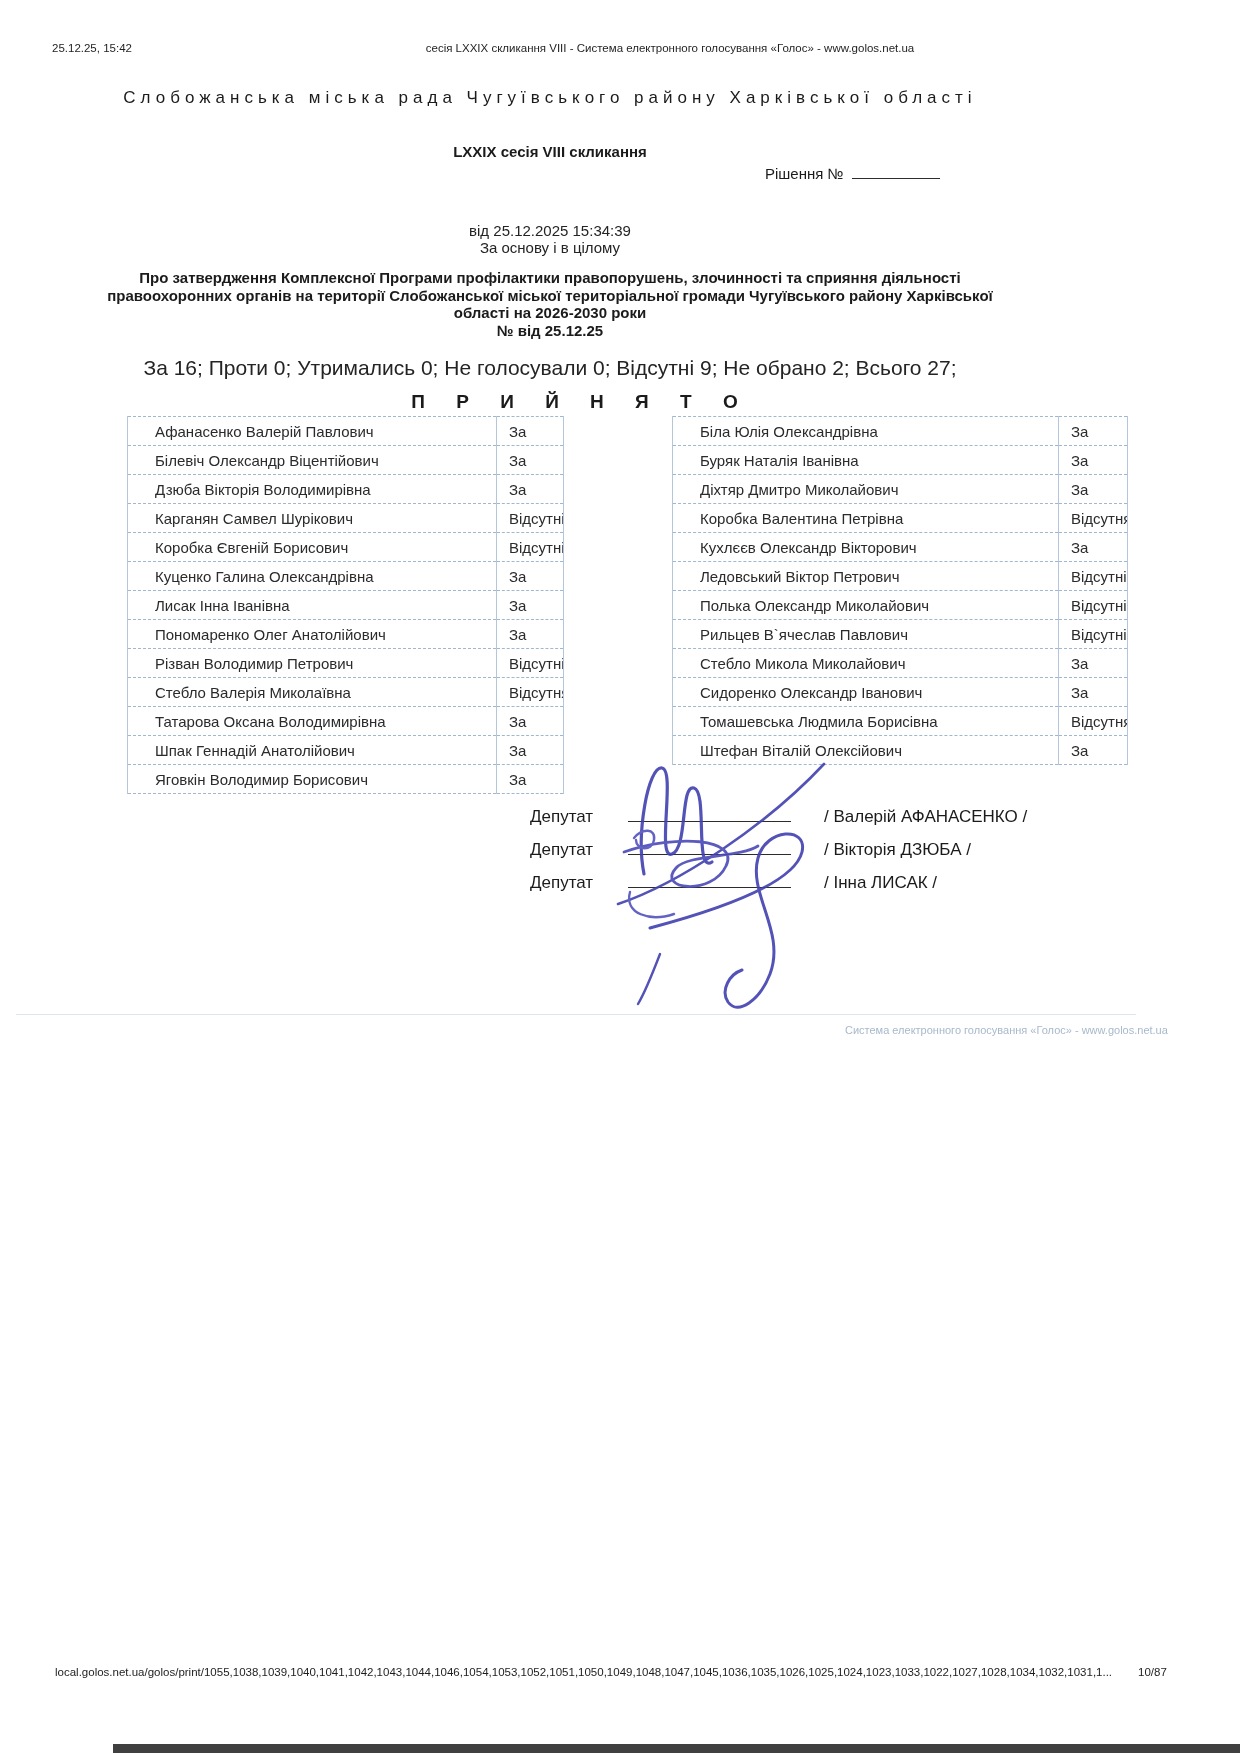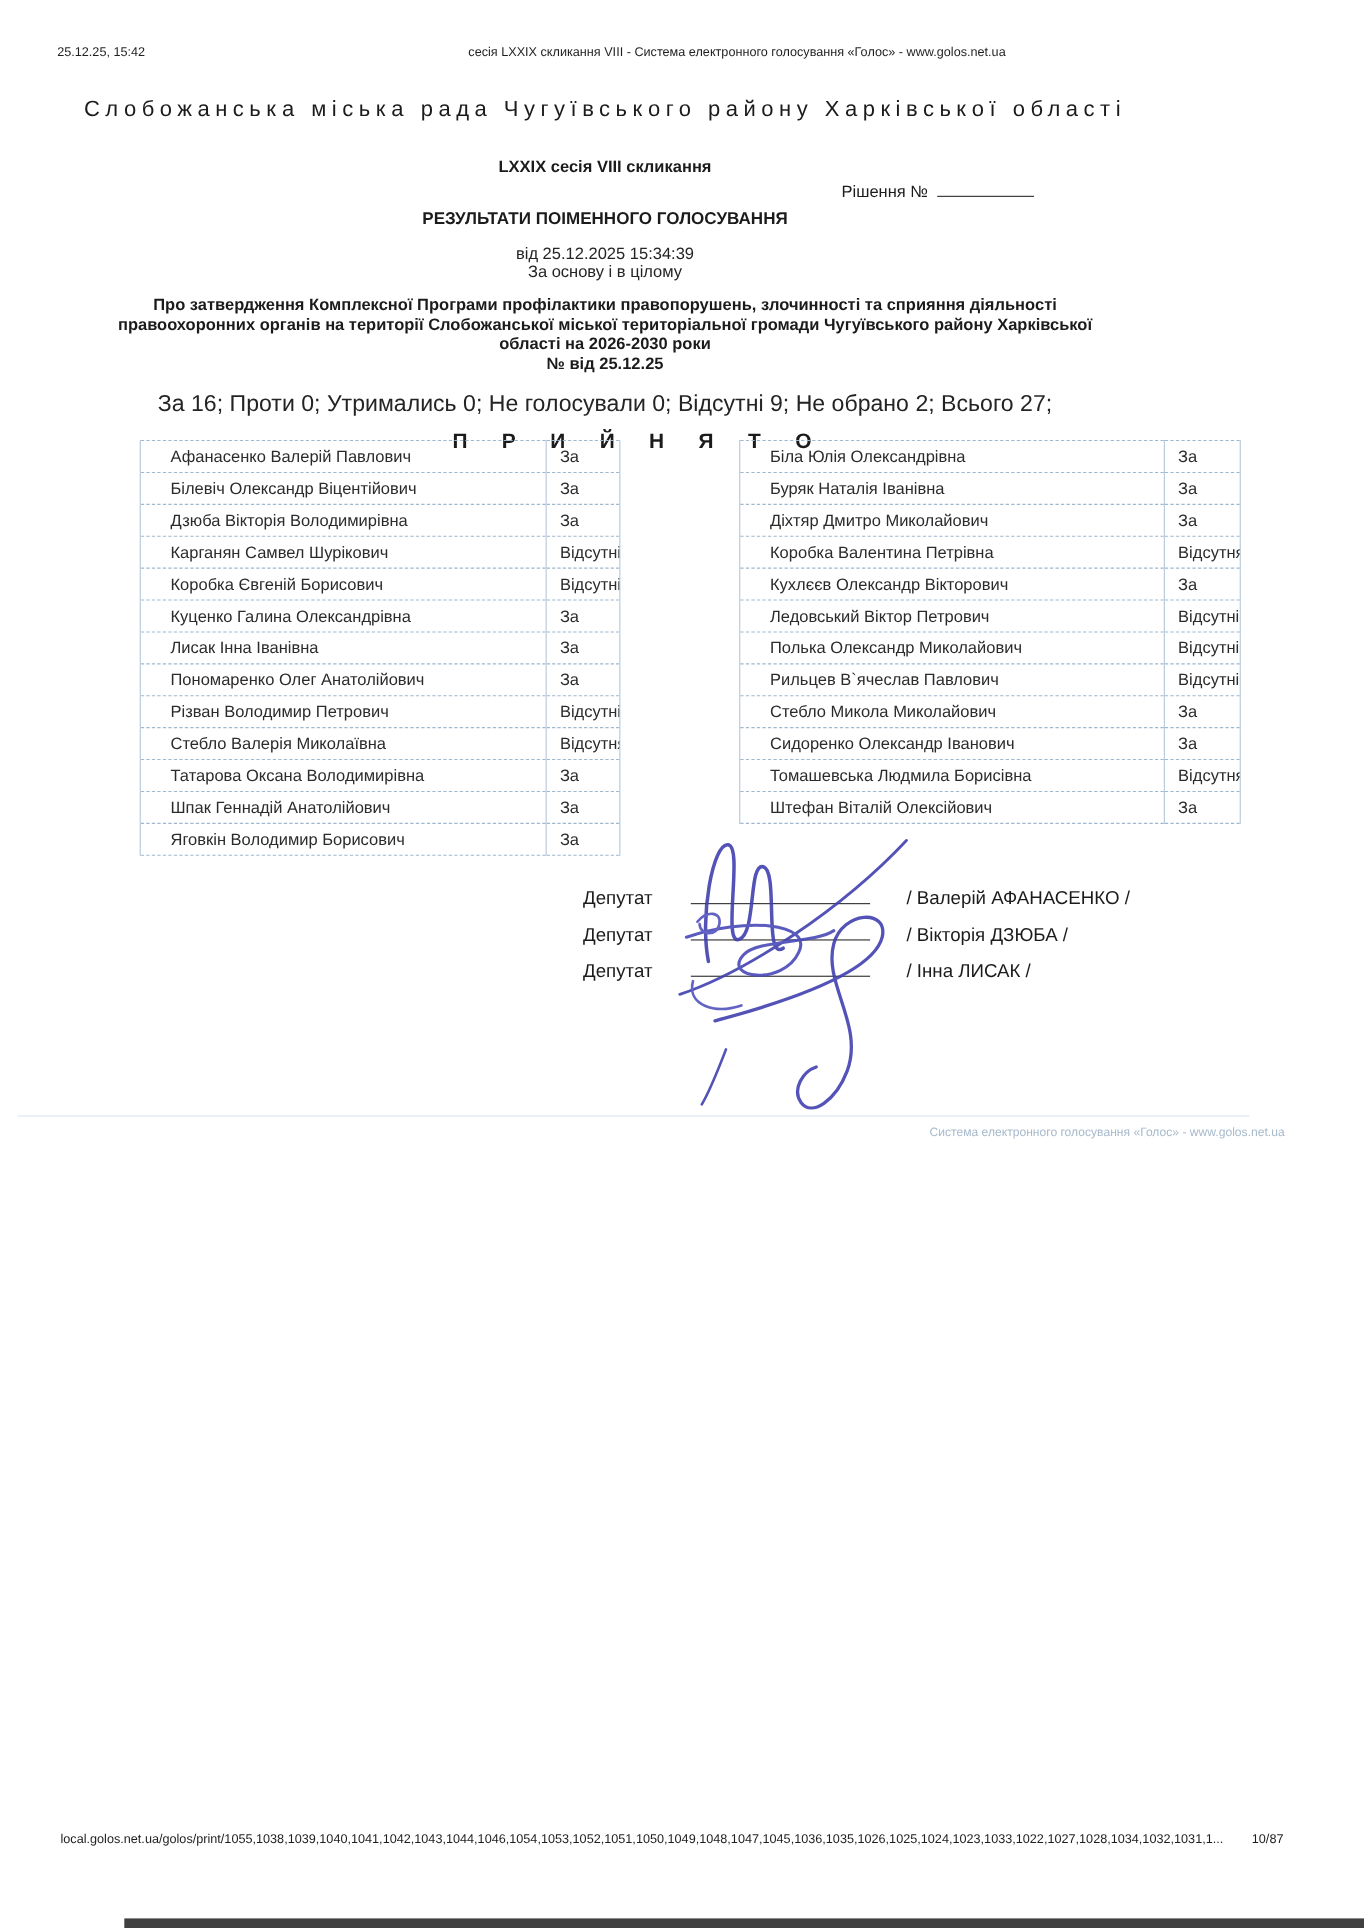--- a/index.html
+++ b/index.html
@@ -19,32 +19,32 @@
     background:#ffffff;
     font-family:"Liberation Sans","DejaVu Sans",sans-serif;
     color:var(--text);
     overflow:hidden;
   }
   .abs{position:absolute;}
   .centered{position:absolute;left:0;width:1100px;text-align:center;}
   .small{font-size:11.5px;color:#1f1f1f;}
   .hdr-datetime{left:52px;top:42px;}
   .hdr-title{left:670px;top:42px;transform:translateX(-50%);white-space:nowrap;}
-  .council-title{top:88px;font-size:20px;letter-spacing:5px;color:var(--text-strong);}
+  .council-title{top:88px;font-size:17px;letter-spacing:5px;color:var(--text-strong);}
   .session-title{top:143px;font-size:15px;font-weight:bold;color:var(--text-strong);}
   .decision{left:765px;top:164px;font-size:15px;color:var(--text-strong);white-space:nowrap;}
   .decision-blank{display:inline-block;width:88px;height:14px;border-bottom:1.6px solid var(--line-dark);margin-left:8px;}
   .results-title{top:191px;font-size:15.5px;font-weight:bold;color:var(--text-strong);}
   .vote-datetime{top:222px;font-size:15px;}
   .vote-mode{top:239px;font-size:15px;}
   .subject-block{top:269px;font-size:15px;font-weight:bold;line-height:17.5px;color:var(--text-strong);}
   .subject-inner{display:inline-block;max-width:920px;}
   .totals{top:356px;font-size:21px;}
   .result-line{top:391px;font-size:19px;font-weight:bold;letter-spacing:13px;padding-left:31px;color:var(--text-strong);}
-  table.votes{border-collapse:collapse;position:absolute;top:400px;table-layout:fixed;font-size:15px;color:#2b2b2b;padding-left:12px;}
+  table.votes{border-collapse:collapse;position:absolute;top:416px;table-layout:fixed;font-size:15px;color:#2b2b2b;padding-left:12px;}
   table.votes td{height:28px;padding:0;vertical-align:middle;overflow:hidden;white-space:nowrap;}
   table.votes td{border-top:1px dashed var(--row-divider);}
   table.votes tr:last-child td{border-bottom:1px dashed var(--row-divider);}
   table.votes td:first-child{border-left:1px solid var(--table-border);padding-left:27px;}
   table.votes td.vote{border-left:1px solid var(--table-border);border-right:1px solid var(--table-border);padding-left:12px;}
   table.left{left:127px;width:437px;}
   table.left td:first-child{width:341px;}
   table.right{left:672px;width:456px;}
   table.right td:first-child{width:358px;}
   .sig-row{position:absolute;left:530px;height:18px;font-size:17px;white-space:nowrap;color:var(--text-strong);}
@@ -66,21 +66,20 @@
   <div class="abs small hdr-datetime">25.12.25, 15:42</div>
   <div class="abs small hdr-title">сесія LXXIX скликання VIII - Система електронного голосування «Голос» - www.golos.net.ua</div>
 
   <div class="centered council-title">Слобожанська міська рада Чугуївського району Харківської області</div>
   <div class="centered session-title">LXXIX сесія VIII скликання</div>
 
   <div class="abs decision">
     <span>Рішення №</span><span class="decision-blank"></span>
   </div>
 
-  <div class="centered results-title">РЕЗУЛЬТАТИ ПОІМЕННОГО ГОЛОСУВАННЯ</div>
   <div class="centered vote-datetime">від 25.12.2025 15:34:39</div>
   <div class="centered vote-mode">За основу і в цілому</div>
 
   <div class="centered subject-block">
     <span class="subject-inner">Про затвердження Комплексної Програми профілактики правопорушень, злочинності та сприяння діяльності правоохоронних органів на території Слобожанської міської територіальної громади Чугуївського району Харківської області на 2026-2030 роки</span>
     <div>№ від 25.12.25</div>
   </div>
 
   <div class="centered totals">За 16; Проти 0; Утримались 0; Не голосували 0; Відсутні 9; Не обрано 2; Всього 27;</div>
   <div class="centered result-line">П Р И Й Н Я Т О</div>

